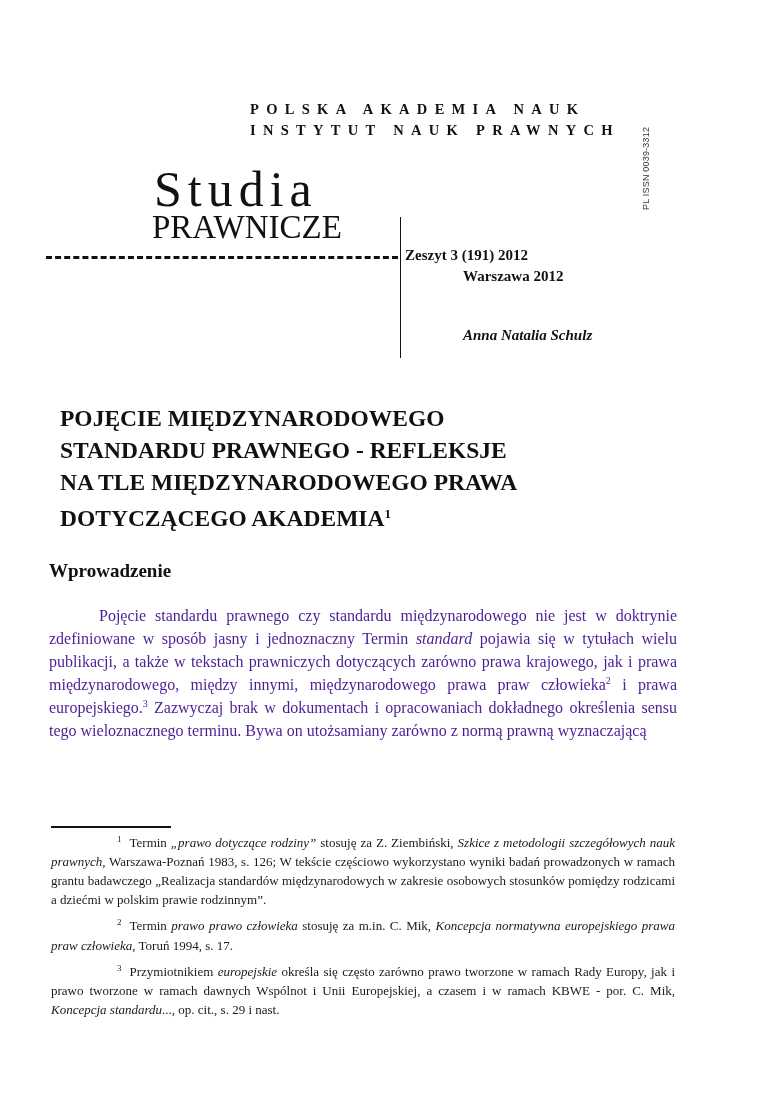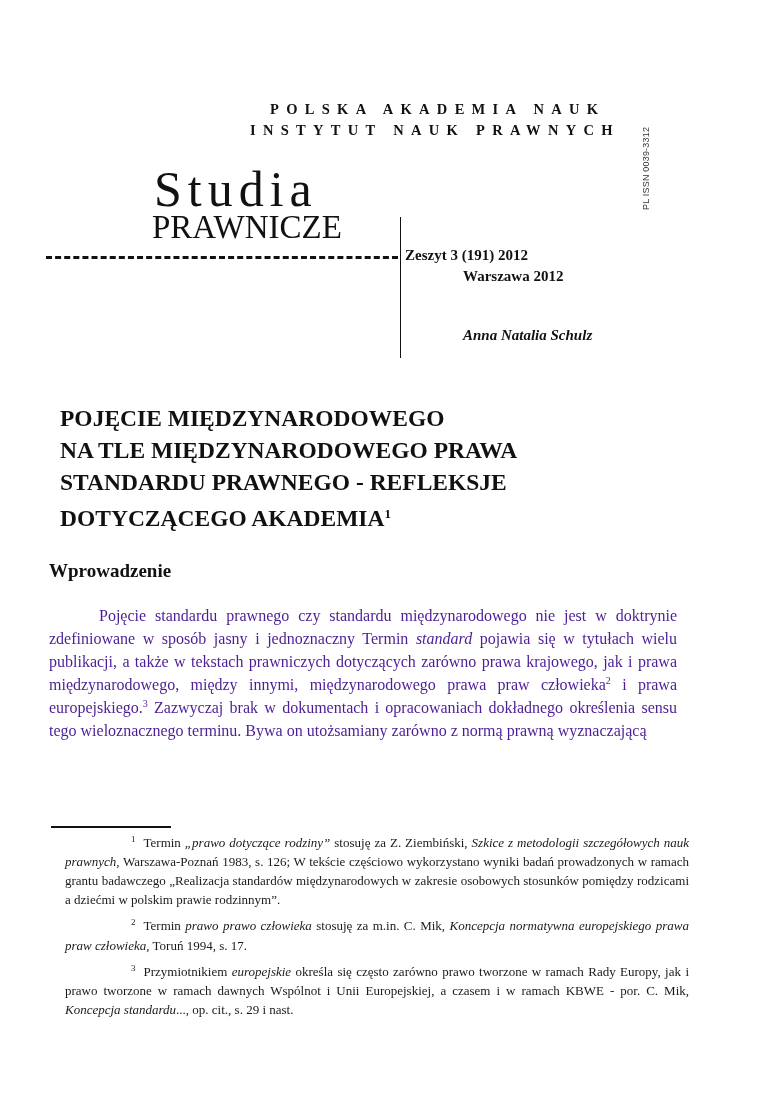--- a/index.html
+++ b/index.html
@@ -1,35 +1,35 @@
 <!DOCTYPE html>
 <html><head>
 <meta charset="utf-8">
 <style>
   html, body { margin: 0; padding: 0; background: #ffffff; }
   body { width: 779px; height: 1110px; position: relative; overflow: hidden; color: #111; font-family: "Liberation Serif", serif; }
   .abs { position: absolute; }
   .header-line { left: 250px; font-family: "Liberation Serif", serif; font-size: 14.5px; font-weight: bold; letter-spacing: 7.3px; white-space: nowrap; color: #111; }
-  #hdr1 { top: 101px; margin-left: 20px; }
+  #hdr1 { top: 101px; }
   #hdr2 { top: 122px; }
   #issn { left: 641px; top: 210px; transform: rotate(-90deg); transform-origin: 0 0; font-family: "Liberation Sans", sans-serif; font-size: 9px; color: #333; white-space: nowrap; letter-spacing: 0.2px; }
   #studia { left: 154px; top: 164px; font-size: 50px; letter-spacing: 6px; line-height: 1; }
   #prawnicze { left: 152px; top: 211px; font-size: 33px; line-height: 1; }
   #dash { left: 46px; top: 256px; width: 352px; height: 0; border-top: 3px dashed #111; }
   #vline { left: 400px; top: 217px; width: 1px; height: 141px; background: #111; }
   #zeszyt { left: 405px; top: 247px; font-size: 15px; font-weight: bold; white-space: nowrap; }
   #warszawa { left: 463px; top: 268px; font-size: 15px; font-weight: bold; white-space: nowrap; }
   #author { left: 463px; top: 327px; font-size: 15px; font-style: italic; font-weight: bold; white-space: nowrap; }
   #title { left: 60px; width: 660px; top: 402px; text-align: left; font-size: 23.5px; font-weight: bold; line-height: 32px; }
   #title sup { font-size: 13px; vertical-align: 8px; }
   #section { left: 49px; top: 560px; font-size: 19px; font-weight: bold; }
   #body { left: 49px; top: 604px; width: 628px; font-size: 16px; line-height: 23px; text-align: justify; text-indent: 50px; color: #4c1d95; }
   #body sup { font-size: 10px; line-height: 0; }
   #fnrule { left: 51px; top: 826px; width: 120px; height: 2px; background: #111; }
-  #footnotes { left: 51px; top: 830px; width: 624px; font-size: 13px; line-height: 19px; color: #1a1a1a; margin-left: 14px; }
+  #footnotes { left: 51px; top: 830px; width: 624px; font-size: 13px; line-height: 19px; color: #1a1a1a; }
   .fn { text-align: justify; text-indent: 66px; margin: 0; }
   .fn + .fn { margin-top: 4px; }
   .fn sup { font-size: 9px; margin-right: 8px; }
 </style>
 </head>
 <body>
 
 <div class="abs header-line" id="hdr1">POLSKA AKADEMIA NAUK</div>
 <div class="abs header-line" id="hdr2">INSTYTUT NAUK PRAWNYCH</div>
 <div class="abs" id="issn">PL ISSN 0039-3312</div>
@@ -37,22 +37,22 @@
 <div class="abs" id="studia">Studia</div>
 <div class="abs" id="prawnicze">PRAWNICZE</div>
 <div class="abs" id="dash"></div>
 <div class="abs" id="vline"></div>
 <div class="abs" id="zeszyt">Zeszyt 3 (191) 2012</div>
 <div class="abs" id="warszawa">Warszawa 2012</div>
 <div class="abs" id="author">Anna Natalia Schulz</div>
 
 <div class="abs" id="title">
   <div>POJĘCIE MIĘDZYNARODOWEGO</div>
+  <div>STANDARDU PRAWNEGO - REFLEKSJE</div>
   <div>NA TLE MIĘDZYNARODOWEGO PRAWA</div>
-  <div>STANDARDU PRAWNEGO - REFLEKSJE</div>
   <div><span>DOTYCZĄCEGO AKADEMIA</span><sup>1</sup></div>
 </div>
 
 <div class="abs" id="section">Wprowadzenie</div>
 
 <div class="abs" id="body"><span>Pojęcie standardu prawnego czy standardu międzynarodowego nie jest w doktrynie zdefiniowane w sposób jasny i jednoznaczny Termin </span><em>standard</em><span> pojawia się w tytułach wielu publikacji, a także w tekstach prawniczych dotyczących zarówno prawa krajowego, jak i prawa międzynarodowego, między innymi, międzynarodowego prawa praw człowieka</span><sup>2</sup><span> i prawa europejskiego.</span><sup>3</sup><span> Zazwyczaj brak w dokumentach i opracowaniach dokładnego określenia sensu tego wieloznacznego terminu. Bywa on utożsamiany zarówno z normą prawną wyznaczającą</span></div>
 
 <div class="abs" id="fnrule"></div>
 
 <div class="abs" id="footnotes">

